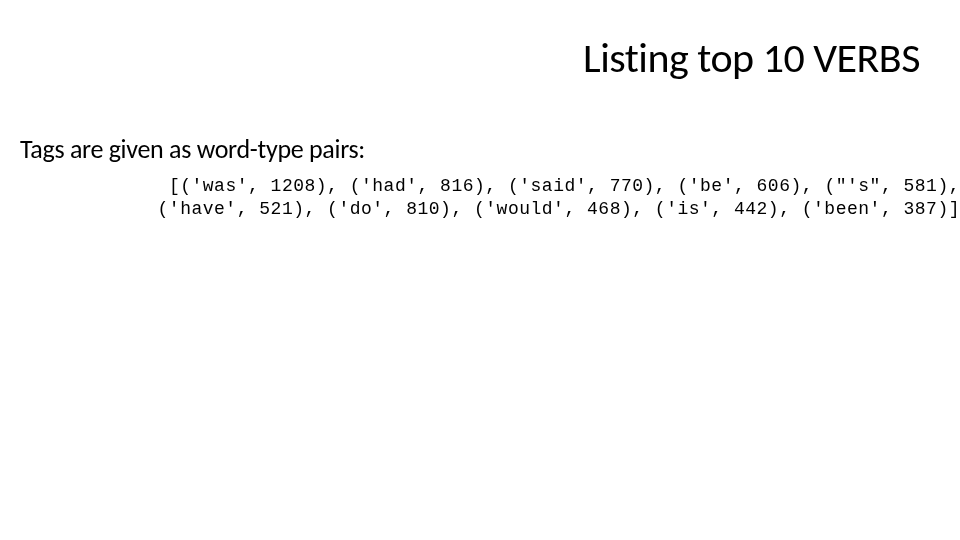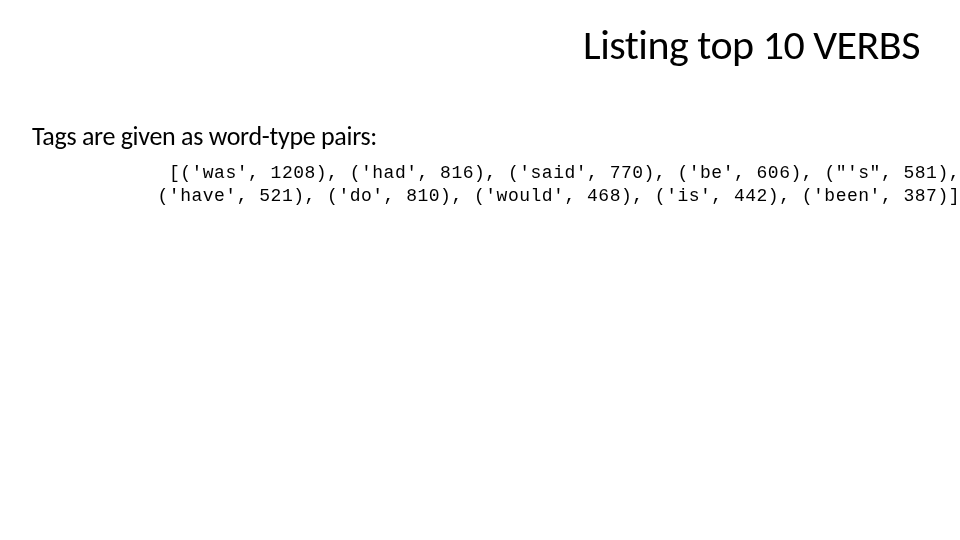--- a/index.html
+++ b/index.html
@@ -17,27 +17,27 @@
     }
     .container {
       width: 100%;
       height: 100%;
       padding: 0;
     }
     .title {
       text-align: right;
       font-size: 42px;
       font-weight: 400;
-      padding: 19px 40px 50px 0;
+      padding: 32px 40px 50px 0;
       letter-spacing: -0.5px;
     }
     .subtitle {
       font-size: 26px;
       font-weight: 400;
-      padding: 0 0 10px 32px;
+      padding: 0 0 10px 20px;
       letter-spacing: -0.3px;
     }
     .code-block {
       font-family: 'Courier New', Courier, monospace;
       font-size: 18px;
       padding: 0 0 38px 20px;
       line-height: 1.25;
       letter-spacing: 0.5px;
       white-space: pre;
     }

